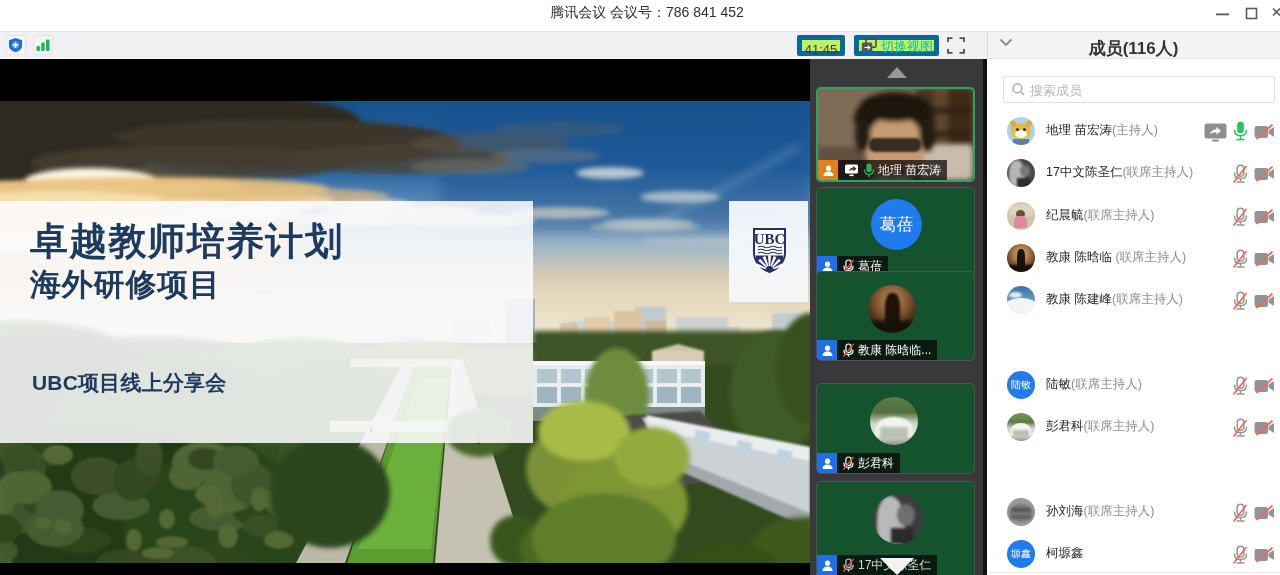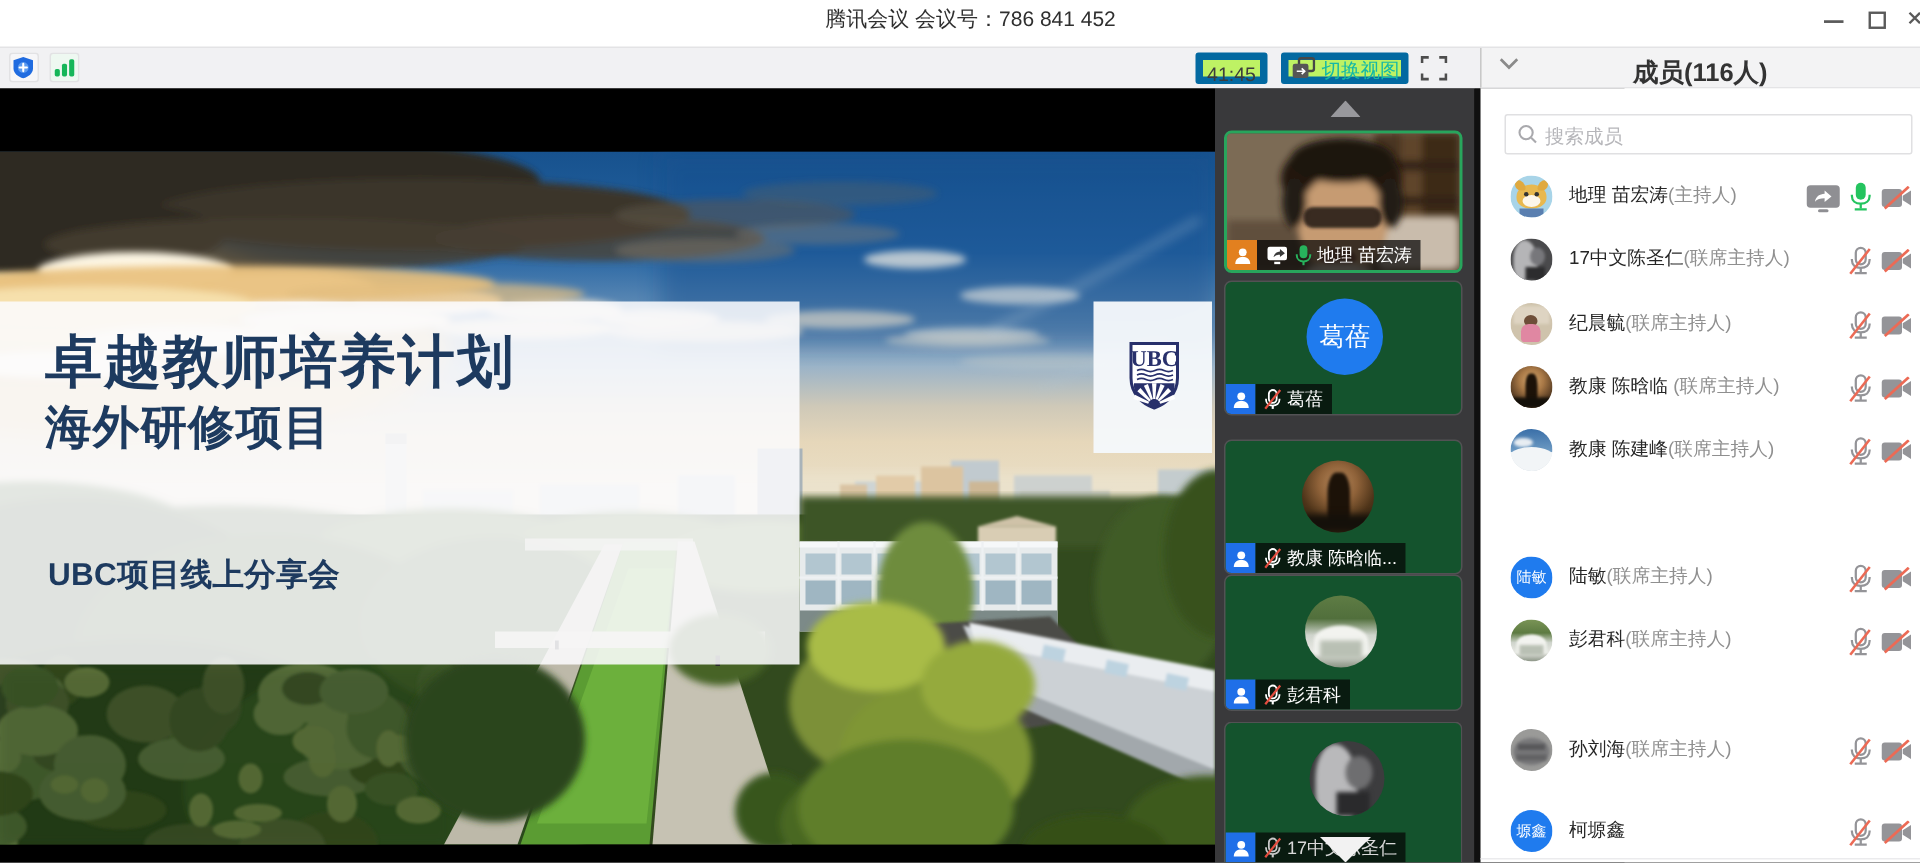--- a/index.html
+++ b/index.html
@@ -394,21 +394,21 @@
               <rect x="3.9" y="1" width="5.2" height="8.6" rx="2.6" fill="none" stroke="#fff" stroke-width="1.2"></rect>
               <path d="M2 6.8 V7.4 C2 9.9 4 11.4 6.5 11.4 C9 11.4 11 9.9 11 7.4 V6.8" stroke="#fff" stroke-width="1.2" fill="none"></path>
               <rect x="5.8" y="11.4" width="1.4" height="2.2" fill="#fff"></rect>
               <line x1="1.5" y1="13.5" x2="11.5" y2="1" stroke="#e34d3f" stroke-width="1.5"></line>
             </svg>
           <span>葛蓓</span>
         </div>
       </div>
     </div>
 
-    <div class="tile" style="top:234px;height:90px;">
+    <div class="tile" style="top:212px;height:90px;">
       <div style="position:absolute;left:51px;top:13px;width:48px;height:48px;border-radius:50%;background:radial-gradient(circle at 50% 32%,#b8895c 0%,#8f6239 32%,#4e3419 62%,#1f1508 100%);overflow:hidden;">
         <div style="position:absolute;left:17px;top:8px;width:15px;height:34px;background:#1c1208;border-radius:40% 40% 20% 20%;filter:blur(1px);"></div>
         <div style="position:absolute;left:0;bottom:0;width:48px;height:12px;background:#14100a;filter:blur(2px);"></div>
       </div>
       <div class="lblrow">
         <div class="lblbox" style="background:#1f6fe8;">
           <svg width="13" height="13" viewBox="0 0 13 13">
               <circle cx="6.5" cy="4.2" r="2.6" fill="#fff"></circle>
               <path d="M1.5 12 C1.5 8.6 4 7.4 6.5 7.4 C9 7.4 11.5 8.6 11.5 12 Z" fill="#fff"></path>
             </svg>
@@ -641,21 +641,21 @@
           <line x1="9.5" y1="14.6" x2="9.5" y2="17.6" stroke="#949498" stroke-width="1.5"></line>
           <line x1="5.5" y1="18" x2="13.5" y2="18" stroke="#949498" stroke-width="1.5"></line>
           <line x1="2.5" y1="18.5" x2="15.5" y2="2" stroke="#ec6a55" stroke-width="1.7"></line>
         </svg>
         <svg class="micw" style="left:267px;top:14px" width="21" height="16" viewBox="0 0 21 16">
           <rect x="0.5" y="2" width="13.5" height="12" rx="2" fill="#949498"></rect>
           <polygon points="14.5,6.5 20,3 20,13 14.5,9.5" fill="#949498"></polygon>
           <line x1="2.5" y1="15" x2="18.5" y2="0.5" stroke="#ec6a55" stroke-width="1.8"></line>
         </svg>
     </div>
-    <div class="mrow" style="top:420px">
+    <div class="mrow" style="top:432px">
       <div class="mava">
           <div style="width:28px;height:28px;background:#9a9a98;position:relative;">
             <div style="position:absolute;left:2px;top:6px;width:24px;height:18px;background:#78787a;border-radius:50%;filter:blur(1px);"></div>
             <div style="position:absolute;left:5px;top:10px;width:18px;height:4px;background:#58585a;filter:blur(1px);"></div>
             <div style="position:absolute;left:4px;top:17px;width:20px;height:4px;background:#626264;filter:blur(1px);"></div>
           </div>
         </div>
       <div class="mname">孙刘海<span class="msub">(联席主持人)</span></div>
       <svg class="micw" style="left:244px" width="18" height="20" viewBox="0 0 18 20">
           <rect x="6.2" y="1.2" width="6.6" height="11" rx="3.3" fill="none" stroke="#949498" stroke-width="1.5"></rect>

